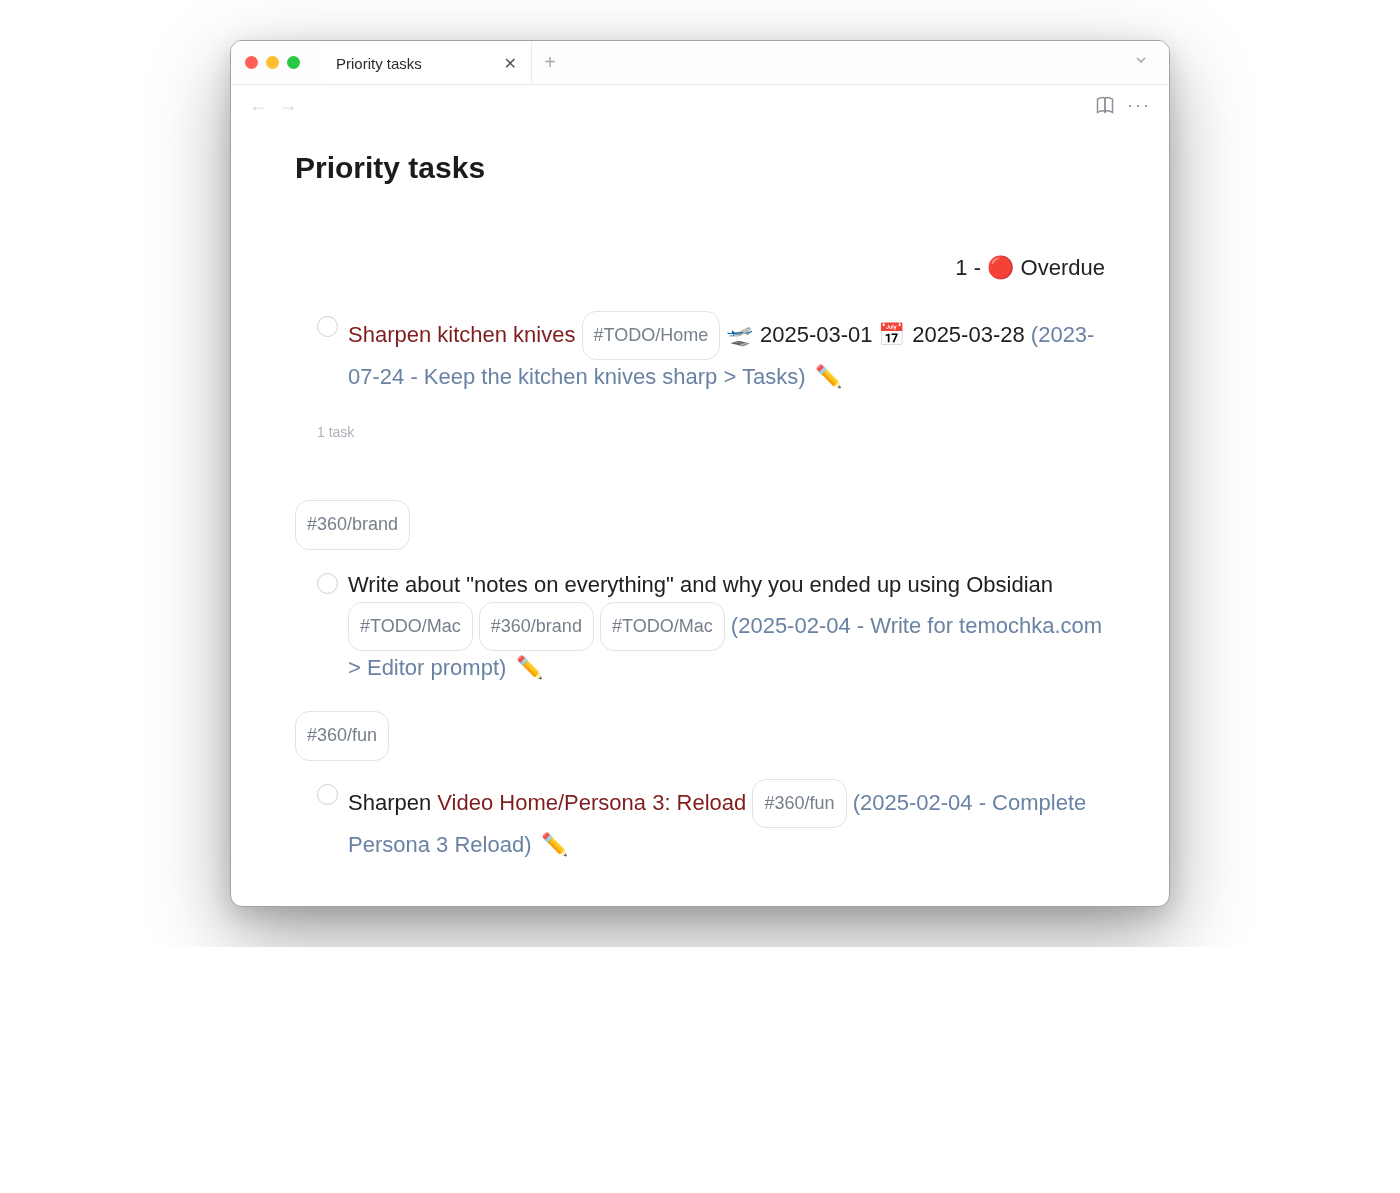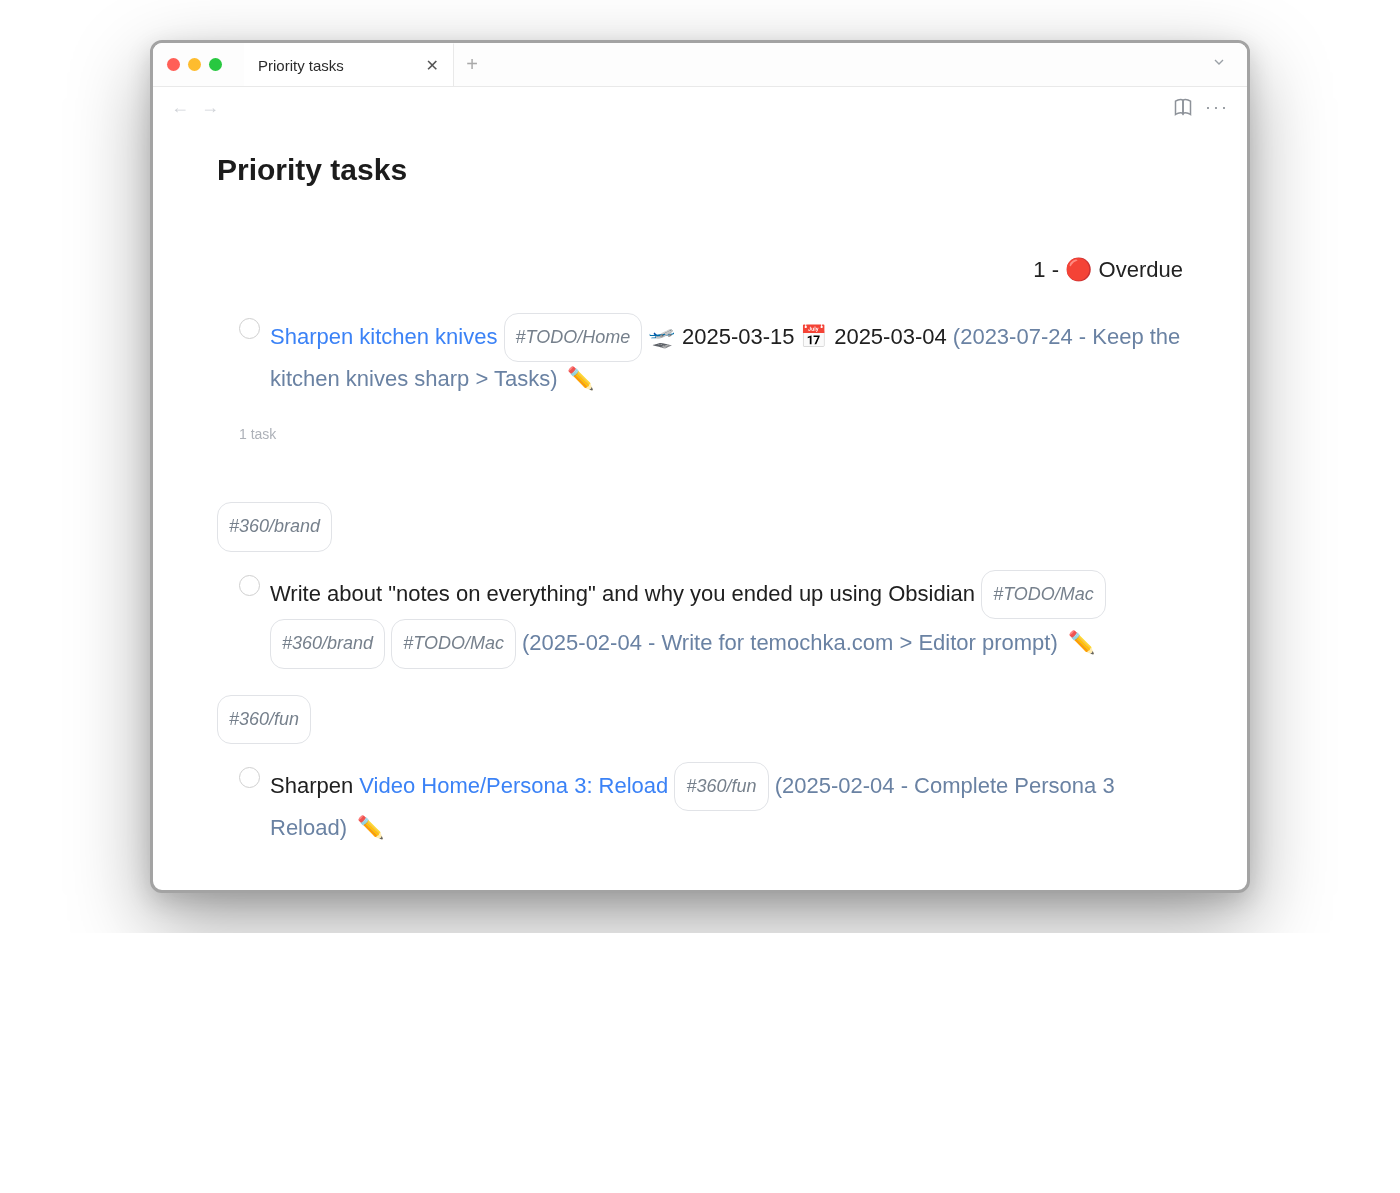--- a/index.html
+++ b/index.html
@@ -5,26 +5,26 @@
     * { box-sizing: border-box; margin: 0; padding: 0; }
     body {
       font-family: -apple-system, BlinkMacSystemFont, "Segoe UI", Helvetica, Arial, sans-serif;
       background: #ffffff;
       display: flex;
       justify-content: center;
       align-items: flex-start;
       padding: 40px 20px;
     }
     .window {
-      width: 1100px;
+      width: 940px;
       background: #ffffff;
       border-radius: 12px;
       box-shadow: 0 30px 80px rgba(0,0,0,0.35), 0 8px 24px rgba(0,0,0,0.15);
       overflow: hidden;
-      border: 3px solid #a3a3a3;
+      border: 1px solid #a3a3a3;
     }
     .titlebar {
       display: flex;
       align-items: center;
       height: 44px;
       background: #fdfdfd;
       border-bottom: 1px solid #e9e9e9;
       padding: 0 14px;
       gap: 12px;
     }
@@ -67,35 +67,34 @@
     .content { padding: 26px 64px 36px 64px; }
     .page-title { font-size: 30px; font-weight: 800; color: #1c1c1c; margin-bottom: 70px; }
     .section-heading { font-size: 22px; color: #222; margin-bottom: 30px; text-align: right; }
 
     .task { display: flex; align-items: flex-start; gap: 10px; font-size: 22px; line-height: 1.55; margin-bottom: 8px; }
     .task-checkbox {
       width: 21px; height: 21px; border: 1.5px solid #cfcfcf; border-radius: 50%;
       margin-top: 5px; flex-shrink: 0; cursor: pointer;
     }
     .task-body { flex: 1; }
-    .link { color: #3b82f6; text-decoration: none; }
+    .link { color: #7f1d1d; text-decoration: none; }
     .muted-blue { color: #6a82a3; }
     .paren { color: #6a82a3; }
     .black { color: #202020; }
 
     .tag-pill {
       display: inline-block;
       border: 1px solid #e1e3e7;
       border-radius: 14px;
       padding: 12px 11px;
       font-size: 18px;
       color: #76808c;
       vertical-align: 1px;
       line-height: 1.3;
-      font-style: italic;
     }
     .tag-row { margin: 26px 0 18px 0; }
     .tag-row .tag-pill { margin-right: 6px; }
 
     .count { color: #adb1b8; font-size: 14px; margin: 30px 0 0 22px; }
 
     .edit-icon { color: #a6abb3; margin-left: 4px; }
 
     .indent { padding-left: 22px; }
   </style>
@@ -142,23 +141,23 @@
     <h1 class="page-title">Priority tasks</h1>
 
     <div class="section-heading">1 - 🔴 Overdue</div>
 
     <div class="task indent">
       <div class="task-checkbox"></div>
       <div class="task-body">
         <span class="link">Sharpen kitchen knives</span>
         <span class="tag-pill">#TODO/Home</span>
         <span class="black">🛫</span>
-        <span class="black">2025-03-15</span>
+        <span class="black">2025-03-01</span>
         <span class="black">📅</span>
-        <span class="black">2025-03-04</span>
+        <span class="black">2025-03-28</span>
         <span class="paren">(</span><span class="muted-blue">2023-07-24 - Keep the kitchen knives sharp &gt; Tasks</span><span class="paren">)</span>
         <span class="edit-icon">✏️</span>
       </div>
     </div>
 
     <div class="count">1 task</div>
 
     <div class="tag-row" style="margin-top:60px;">
       <span class="tag-pill">#360/brand</span>
     </div>

